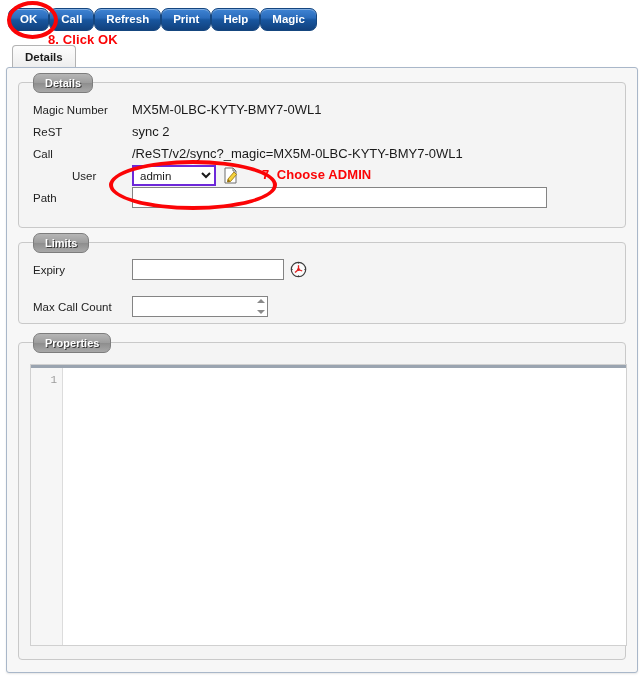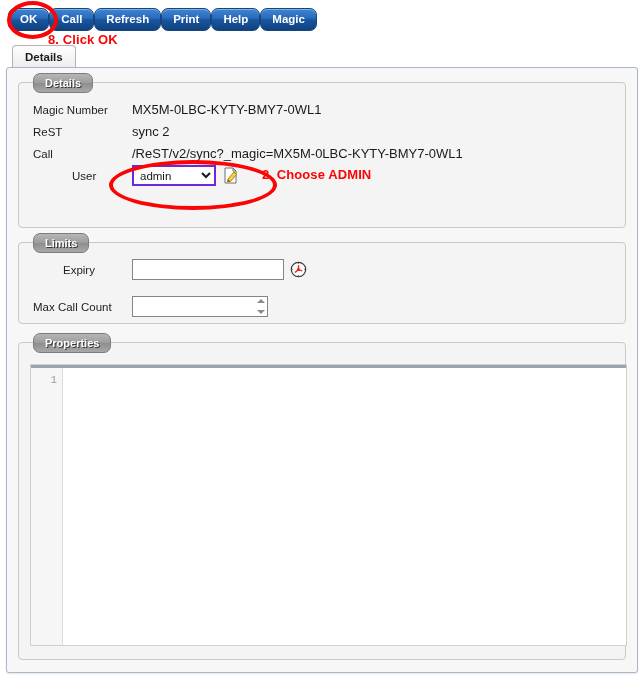--- a/index.html
+++ b/index.html
@@ -329,27 +329,31 @@
         <span class="icon-edit" style="left:204px;top:2px;">
           <svg width="16" height="17" viewBox="0 0 16 17">
             <path d="M2 1 H10 L13 4 V16 H2 Z" fill="#ffffff" stroke="#6f6f6f" stroke-width="1"></path>
             <path d="M10 1 V4 H13" fill="none" stroke="#6f6f6f" stroke-width="1"></path>
             <path d="M5 12 L11 5 L13.5 7.5 L7.5 14.5 L4.5 15 Z" fill="#f5d23c" stroke="#a07b12" stroke-width="0.9"></path>
             <path d="M4.5 15 L5 12 L7.5 14.5 Z" fill="#8d6a10"></path>
           </svg>
         </span>
       </div>
 
+      <div class="row" style="top:104px;">
+        <span class="lbl" style="left:14px;">Path</span>
+        <input class="txtinput" style="left: 113px; top: 0px; width: 415px;" type="text" value="">
+      </div>
     </div>
 
     <div class="fs" id="fs-limits" style="left:11px;top:174px;width:608px;height:82px;">
       <div class="fs-legend">Limits</div>
 
       <div class="row" style="top:16px;">
-        <span class="lbl" style="left:14px;margin-left:30px;">Expiry</span>
+        <span class="lbl" style="left:14px;">Expiry</span>
         <input class="txtinput" style="left: 113px; top: 0px; width: 152px;" type="text" value="">
         <span class="icon-clock" style="left:271px;top:2px;">
           <svg width="17" height="17" viewBox="0 0 17 17">
             <circle cx="8.5" cy="8.5" r="7.2" fill="#fbfbfb" stroke="#3b3b3b" stroke-width="1.2"></circle>
             <circle cx="8.5" cy="8.5" r="1.5" fill="#e02020"></circle>
             <path d="M8.5 8.5 L8.5 4.2" stroke="#e02020" stroke-width="1.3"></path>
             <path d="M8.5 8.5 L12.2 10" stroke="#e02020" stroke-width="1.3"></path>
             <path d="M8.5 8.5 L5.0 11.6" stroke="#e02020" stroke-width="1.3"></path>
             <path d="M8.5 1.3 L8.5 2.6 M15.7 8.5 L14.4 8.5 M8.5 15.7 L8.5 14.4 M1.3 8.5 L2.6 8.5" stroke="#3b3b3b" stroke-width="1"></path>
           </svg>
@@ -379,15 +383,15 @@
         <div class="code-area" contenteditable="true" spellcheck="false" style=""></div>
       </div>
     </div>
 
   </div>
 
   <div class="annot-ellipse" id="annot-ok-ellipse"></div>
   <div class="annot-text" id="annot-ok-text">8. Click OK</div>
 
   <div class="annot-ellipse" id="annot-admin-ellipse"></div>
-  <div class="annot-text" id="annot-admin-text">2. Choose ADMIN</div>
+  <div class="annot-text" id="annot-admin-text">7. Choose ADMIN</div>
 
 </div>
 
 </body></html>

